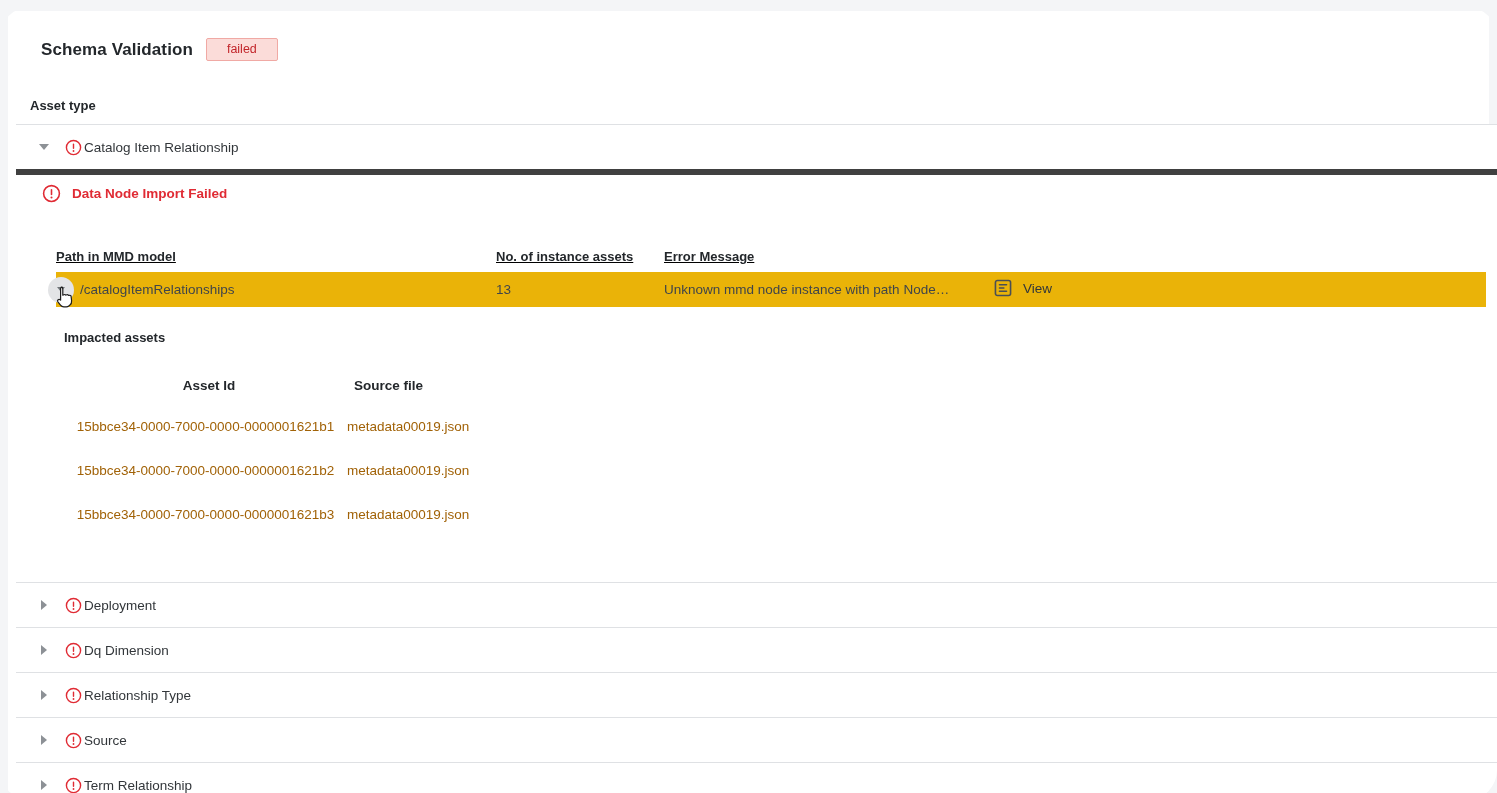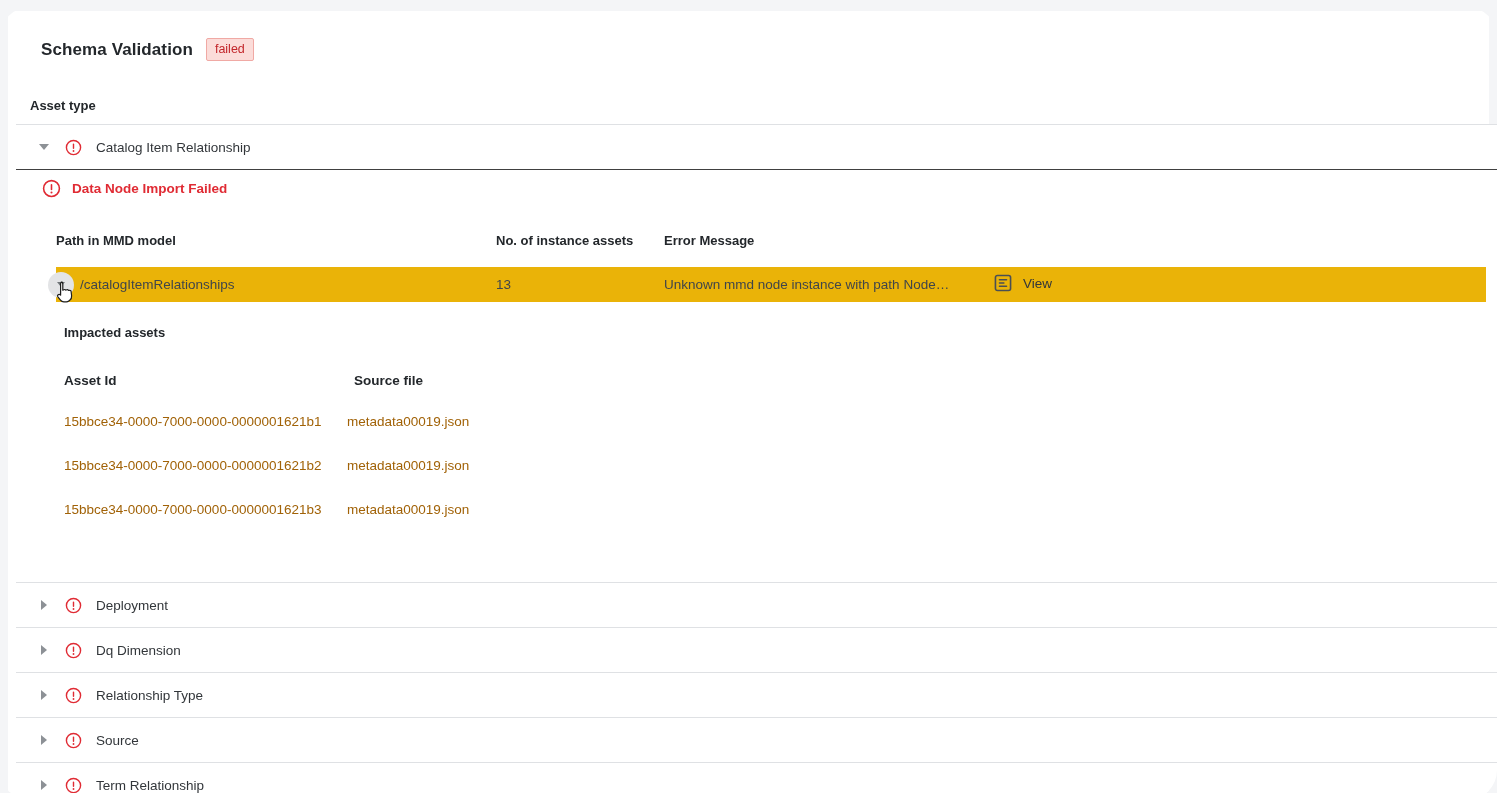--- a/index.html
+++ b/index.html
@@ -36,21 +36,21 @@
   }
   .page-title {
     font-size: 17px;
     font-weight: 700;
     color: #23272b;
     letter-spacing: .1px;
     line-height: 1;
   }
   .status-badge {
     display: inline-block;
-    padding: 3px 8px 4px;
+    padding: 3px 20px 4px;
     font-size: 12.5px;
     font-weight: 400;
     color: #c2252a;
     background: #fbdcd9;
     border: 1px solid #f0a9a4;
     border-radius: 2px;
     line-height: 1.15;
   }
 
   
@@ -97,33 +97,33 @@
     border-left: 5px solid transparent;
     border-right: 5px solid transparent;
   }
   .err-icon {
     flex: 0 0 auto;
     margin-left: 14px;
     width: 17px; height: 17px;
     display: block;
   }
   .acc-label {
-    margin-left: 14px;
+    margin-left: 2px;
     font-size: 13.5px;
     color: #32363a;
     font-weight: 400;
   }
 
   
   .panel {
     position: absolute;
     left: 8px;
     width: 1481px;
     background: #ffffff;
-    border-top: 1px solid #404040;
+    border-top: 6px solid #404040;
   }
   .panel-title {
     display: flex;
     align-items: center;
     gap: 11px;
     padding: 0 0 0 26px;
     height: 36px;
   }
   .panel-title .ptitle-text {
     font-size: 13.5px;
@@ -134,21 +134,22 @@
   
   .err-table {
     position: absolute;
     left: 40px;
     top: 63px;
     width: 1430px;
   }
   .err-head {
     display: flex;
     height: 26px;
-    align-items: flex-start;
+    align-items: flex-end;
+    text-decoration: underline;
   }
   .err-head > div {
     font-size: 13px;
     font-weight: 700;
     color: #23272b;
   }
   .c-path   { width: 440px; }
   .c-count  { width: 168px; }
   .c-errmsg { width: 330px; }
   .c-action { width: 160px; }
@@ -242,21 +243,21 @@
   }
   .ia-row {
     display: flex;
     height: 44px;
     align-items: center;
   }
   .ia-row > div {
     font-size: 13.5px;
     color: #a16207;
   }
-  .c-assetid { width: 290px; padding-left: 0px; }
+  .c-assetid { width: 290px; padding-left: 0px; text-align: center; }
   .c-srcfile { width: 300px; }
   .ia-body { margin-top: 11px; margin-left: -7px; }
   .ia-body .c-assetid { padding-left: 7px; }
   .ia-body .c-srcfile { padding-left: 0px; }
 </style>
 </head>
 <body>
 
 <div id="app">
   <div class="page-surface">

